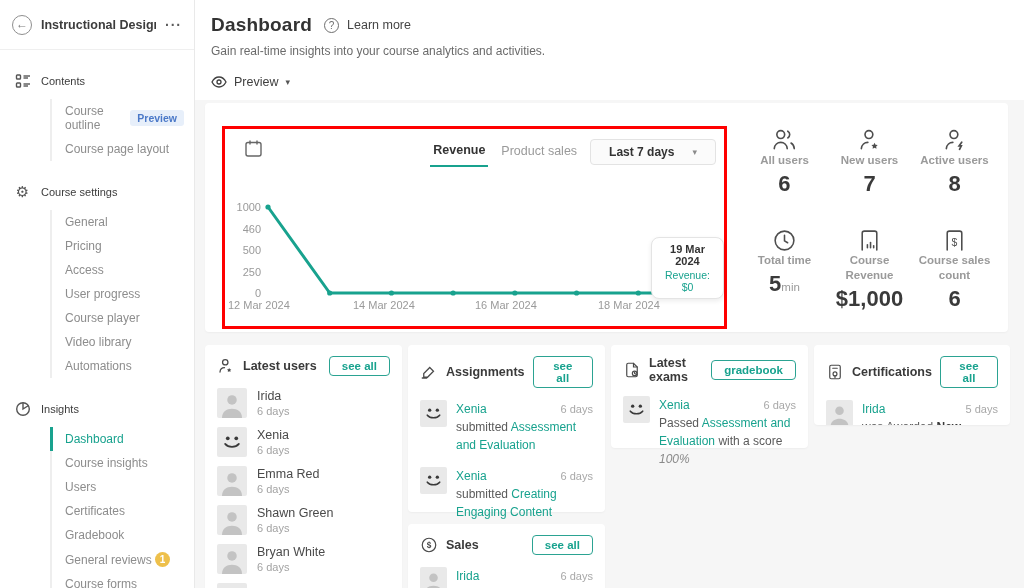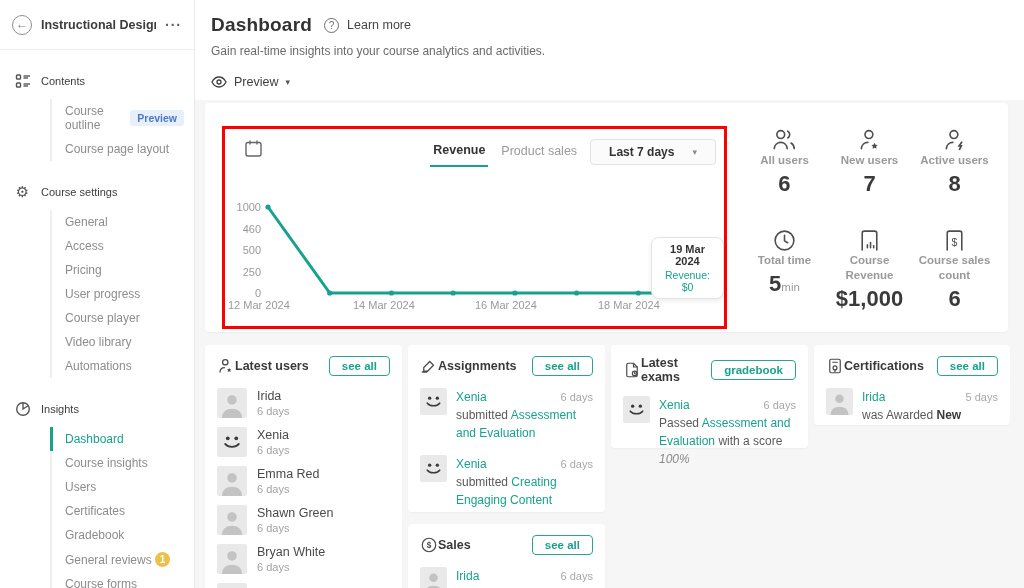--- a/index.html
+++ b/index.html
@@ -70,21 +70,21 @@
   .stats-grid { position:absolute; left:537px; top:20px; width:255px;
     display:grid; grid-template-columns:repeat(3,85px); row-gap:26px; justify-items:center; text-align:center; }
   .stat .ic { height:30px; display:flex; align-items:flex-end; justify-content:center; color:#4e4e4e; }
   .stat-label { font-size:11.5px; font-weight:700; color:#9a9a9a; line-height:1.3; }
   .stat-value { font-size:22px; font-weight:600; color:#3a3a3a; margin-top:3px; }
   .stat-unit { font-size:11.5px; font-weight:400; color:#9a9a9a; }
 
   
   .cards-row { display:grid; grid-template-columns:197px 197px 197px 196px; gap:6px; margin-top:13px; align-items:start; }
   .card { background:#fff; border-radius:4px; box-shadow:0 1px 2px rgba(0,0,0,.04); padding:11px 12px; }
-  .card-head { display:flex; align-items:center; margin-bottom:12px; }
+  .card-head { display:flex; align-items:center; gap:8px; margin-bottom:12px; }
   .card-head .ic { width:18px; height:18px; color:#4a4a4a; flex:none; display:flex; align-items:center; justify-content:center; }
   .card-title { font-size:12.5px; font-weight:700; color:#3a3a3a; flex:1; }
   .card-btn { border:1.5px solid #2ba392; color:#18a28e; background:#fff; border-radius:4px;
     padding:3px 12px; font-size:11.5px; font-weight:700; cursor:pointer;
     font-family:"Liberation Sans","DejaVu Sans",sans-serif; }
   .u-row { display:flex; align-items:center; gap:10px; margin-bottom:9px; }
   .avatar { width:30px; height:30px; border-radius:2px; background:#e9e9e9; flex:none;
     display:flex; align-items:center; justify-content:center; overflow:hidden; }
   .avatar.sm { width:27px; height:27px; }
   .u-name { font-size:12.5px; color:#4a4a4a; }
@@ -143,24 +143,24 @@
     <div class="sb-section">
       <div class="sb-sec-head">
         <span class="ic" style="font-size:15px;">⚙</span>
         <span class="sb-sec-label">Course settings</span>
       </div>
       <div class="sb-items">
         <div class="sb-item">
             <span>General</span>
           </div>
         <div class="sb-item">
+            <span>Pricing</span>
+          </div>
+        <div class="sb-item">
             <span>Access</span>
-          </div>
-        <div class="sb-item">
-            <span>Pricing</span>
           </div>
         <div class="sb-item">
             <span>User progress</span>
           </div>
         <div class="sb-item">
             <span>Course player</span>
           </div>
         <div class="sb-item">
             <span>Video library</span>
           </div>

